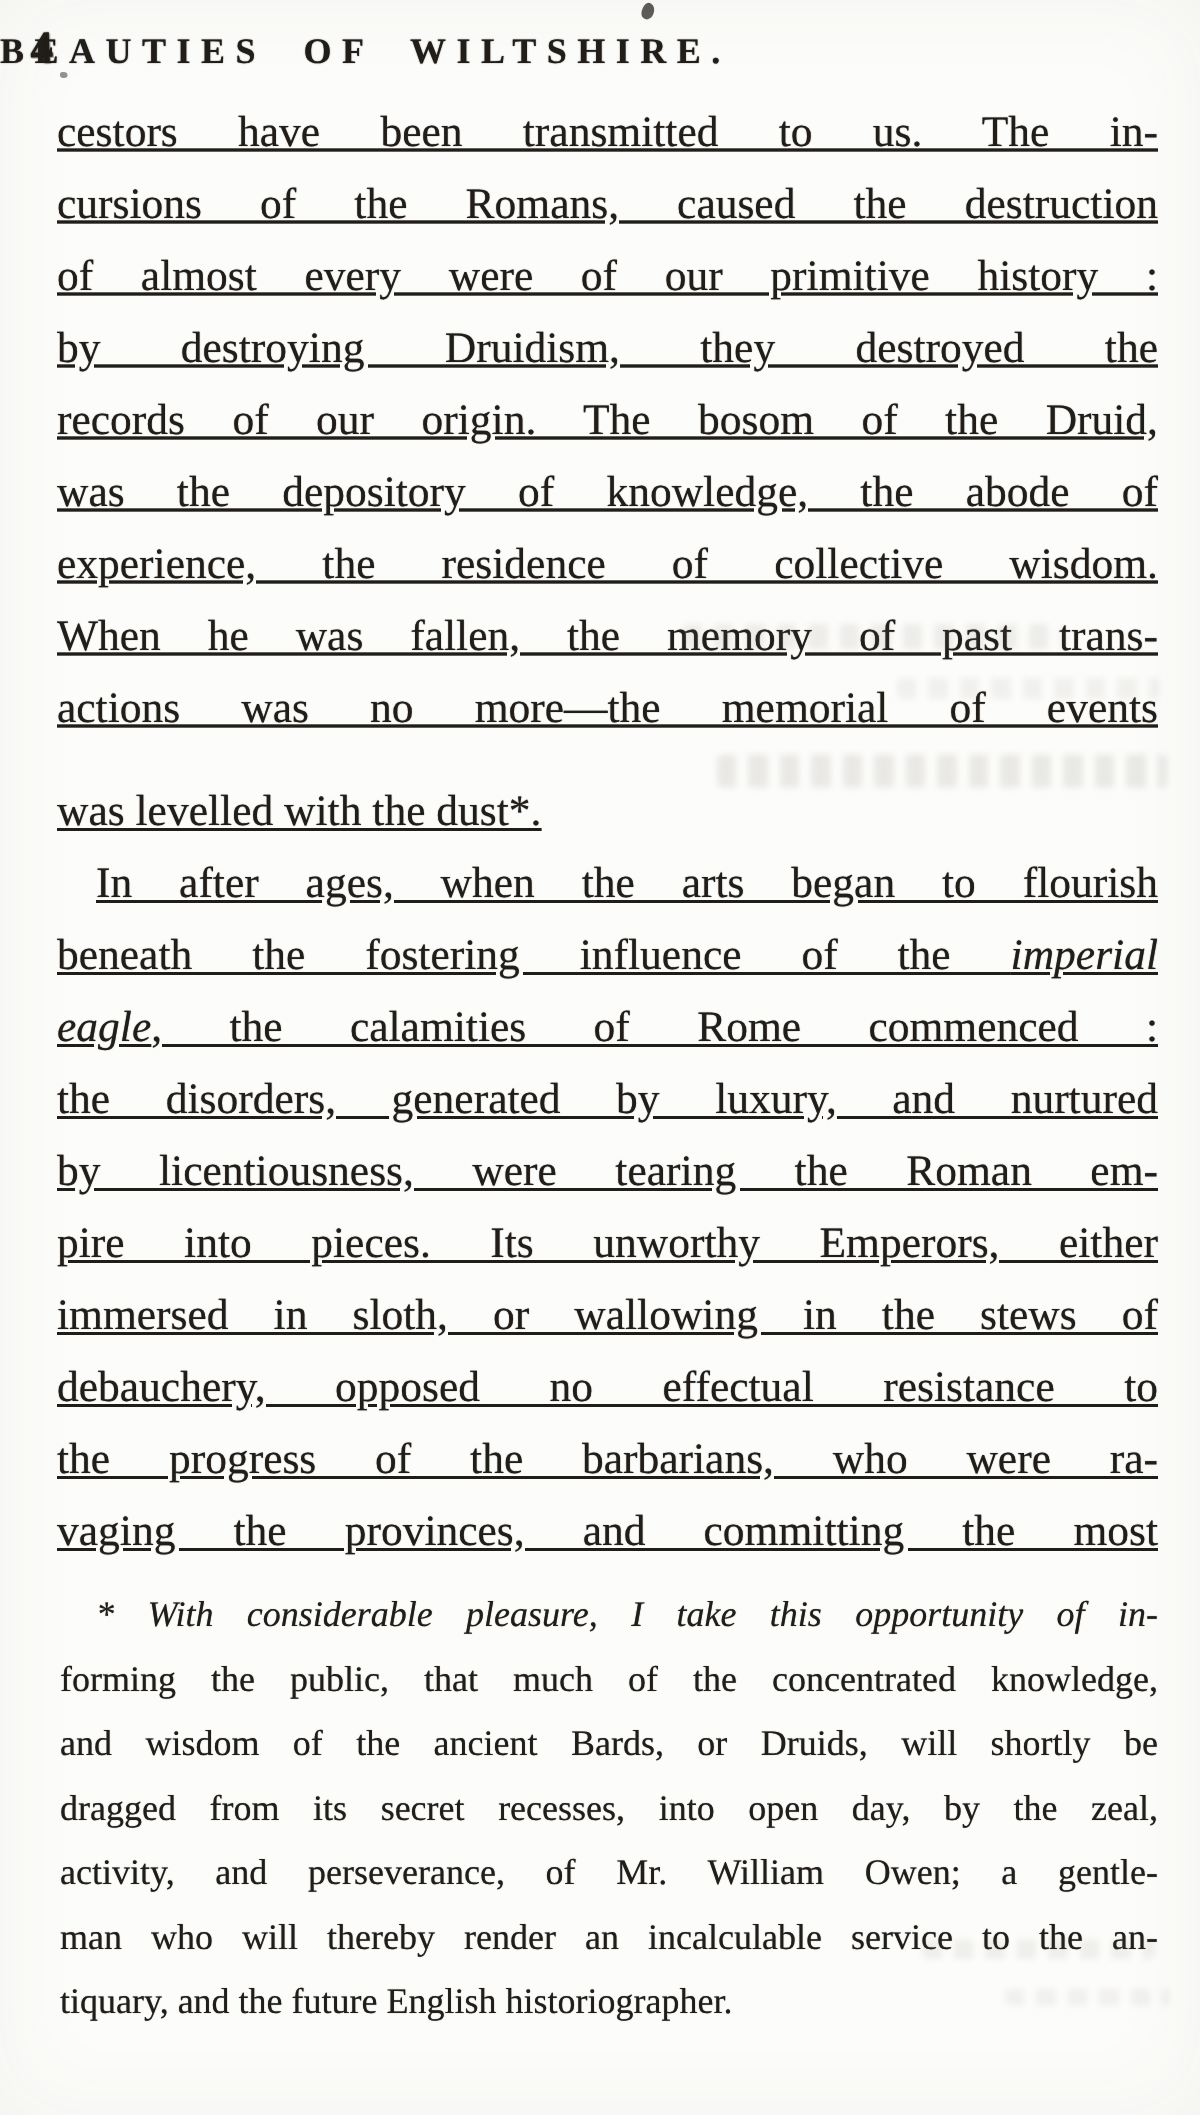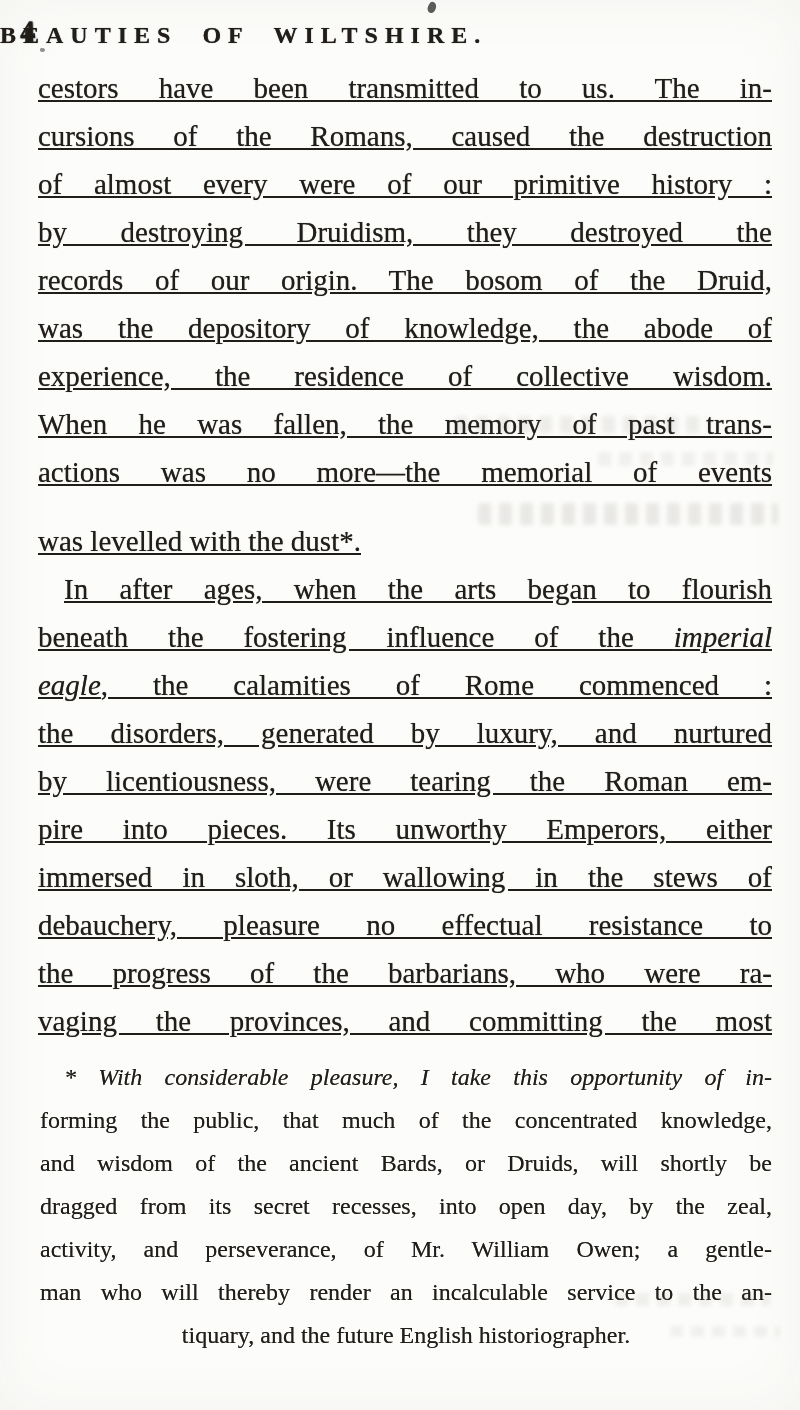--- a/index.html
+++ b/index.html
@@ -56,21 +56,21 @@
     text-shadow:0 0 .6px rgba(30,25,20,.7);
   }
   .fline{
     height:43px;line-height:43px;
     text-align:justify;
     -moz-text-align-last:justify;
     text-align-last:justify;
     white-space:nowrap;
   }
   .fline.no-just{
-    text-align:center;
+    text-align:left;
     -moz-text-align-last:auto;
     text-align-last:auto;
   }
   .fline.indent{padding-left:24px;font-style:italic;}
   
   .catchword{
     position:absolute;right:30px;top:1439px;
     font-size:30px;
     text-shadow:0 0 .7px rgba(30,25,20,.75);
     text-align:right;
@@ -110,21 +110,21 @@
       <div class="bline"><span>When he was fallen, the memory of past trans-</span></div>
       <div class="bline"><span>actions was no more—the memorial of events</span></div>
       <div class="bline no-just"><span>was levelled with the dust*.</span></div>
       <div class="bline indent"><span>In after ages, when the arts began to flourish</span></div>
       <div class="bline"><span>beneath the fostering influence of the </span><span class="it">imperial</span></div>
       <div class="bline"><span class="it">eagle</span><span>, the calamities of Rome commenced :</span></div>
       <div class="bline"><span>the disorders, generated by luxury, and nurtured</span></div>
       <div class="bline"><span>by licentiousness, were tearing the Roman em-</span></div>
       <div class="bline"><span>pire into pieces. Its unworthy Emperors, either</span></div>
       <div class="bline"><span>immersed in sloth, or wallowing in the stews of</span></div>
-      <div class="bline"><span>debauchery, pleasure no effectual resistance to</span></div>
+      <div class="bline"><span>debauchery, opposed no effectual resistance to</span></div>
       <div class="bline"><span>the progress of the barbarians, who were ra-</span></div>
       <div class="bline"><span>vaging the provinces, and committing the most</span></div>
     </div>
 
   <div class="footnote-text" id="footnote-text">
       <div class="fline indent"><span>* With considerable pleasure, I take this opportunity of in-</span></div>
       <div class="fline"><span>forming the public, that much of the concentrated knowledge,</span></div>
       <div class="fline"><span>and wisdom of the ancient Bards, or Druids, will shortly be</span></div>
       <div class="fline"><span>dragged from its secret recesses, into open day, by the zeal,</span></div>
       <div class="fline"><span>activity, and perseverance, of Mr. William Owen; a gentle-</span></div>

